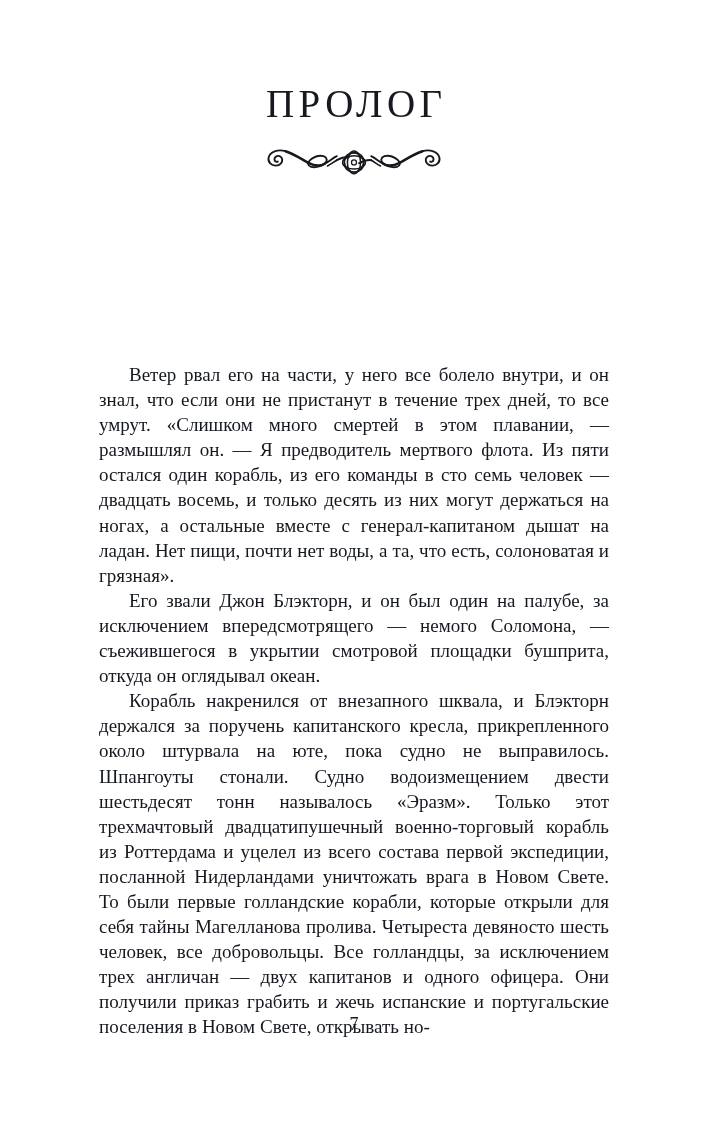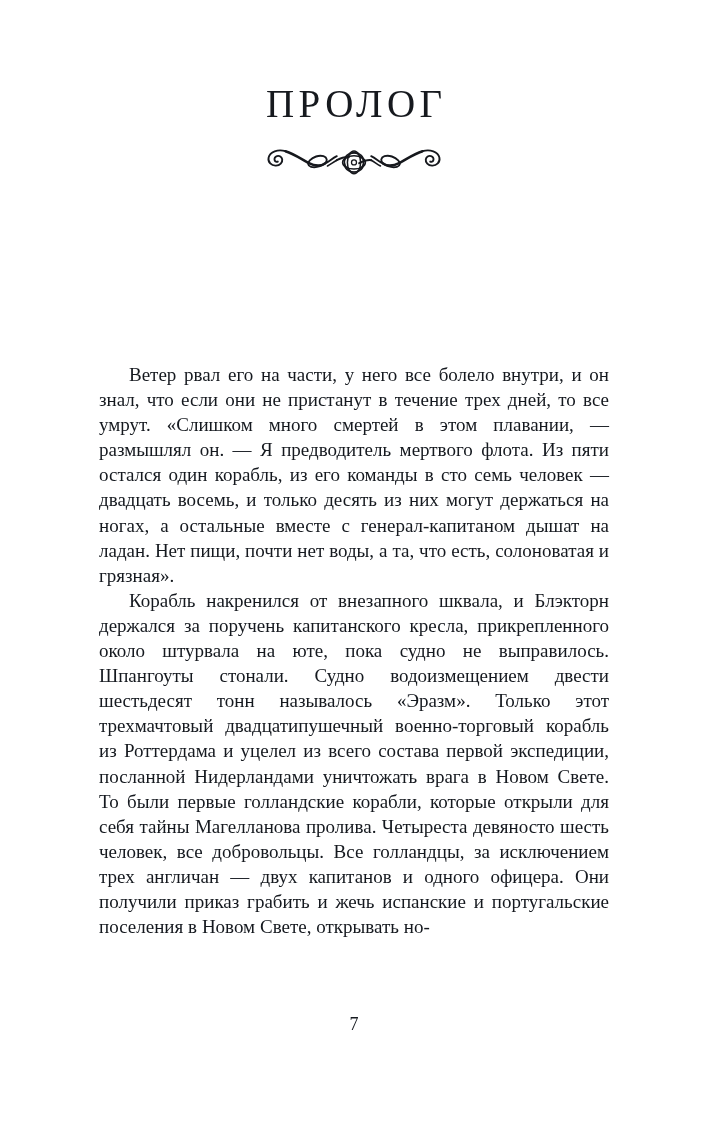--- a/index.html
+++ b/index.html
@@ -131,18 +131,19 @@
           <path d="M160.5 9.2c-9.2 2.9-16.0 8.1-22.8 11.6-6.3 3.2-12.6 3.6-16.6 0.6" stroke-width="2.5"></path>
 
           <path d="M160.5 9.2c7.6-2.4 15.6 0.6 16.9 6.4 1.0 4.6-2.9 8.3-7.4 8.0-3.9-0.2-6.7-3.1-6.2-6.2 0.4-2.5 2.8-4.0 5.2-3.3 2.0 0.6 3.0 2.5 2.3 4.2-0.5 1.3-2.0 1.9-3.1 1.3" stroke-width="1.9"></path>
         </g>
       </svg>
     </span>
   </div>
 
   <div class="text-column">
     <p class="body-paragraph">Ветер рвал его на части, у него все болело внутри, и он знал, что если они не пристанут в течение трех дней, то все умрут. «Слишком много смертей в этом плавании, — размышлял он. — Я предводитель мертвого флота. Из пяти остался один корабль, из его команды в сто семь человек — двадцать восемь, и только десять из них могут держаться на ногах, а остальные вместе с генерал-капитаном дышат на ладан. Нет пищи, почти нет воды, а та, что есть, солоноватая и грязная».</p>
+    <p class="body-paragraph">Его звали Джон Блэкторн, и он был один на палубе, за исключением впередсмотрящего — немого Соломона, — съежившегося в укрытии смотровой площадки бушприта, откуда он оглядывал океан.</p>
     <p class="body-paragraph">Корабль накренился от внезапного шквала, и Блэкторн держался за поручень капитанского кресла, прикрепленного около штурвала на юте, пока судно не выправилось. Шпангоуты стонали. Судно водоизмещением двести шестьдесят тонн называлось «Эразм». Только этот трехмачтовый двадцатипушечный военно-торговый корабль из Роттердама и уцелел из всего состава первой экспедиции, посланной Нидерландами уничтожать врага в Новом Свете. То были первые голландские корабли, которые открыли для себя тайны Магелланова пролива. Четыреста девяносто шесть человек, все добровольцы. Все голландцы, за исключением трех англичан — двух капитанов и одного офицера. Они получили приказ грабить и жечь испанские и португальские поселения в Новом Свете, открывать но-</p>
   </div>
 
   <div class="folio">7</div>
 
 </div>
 
 </body></html>

